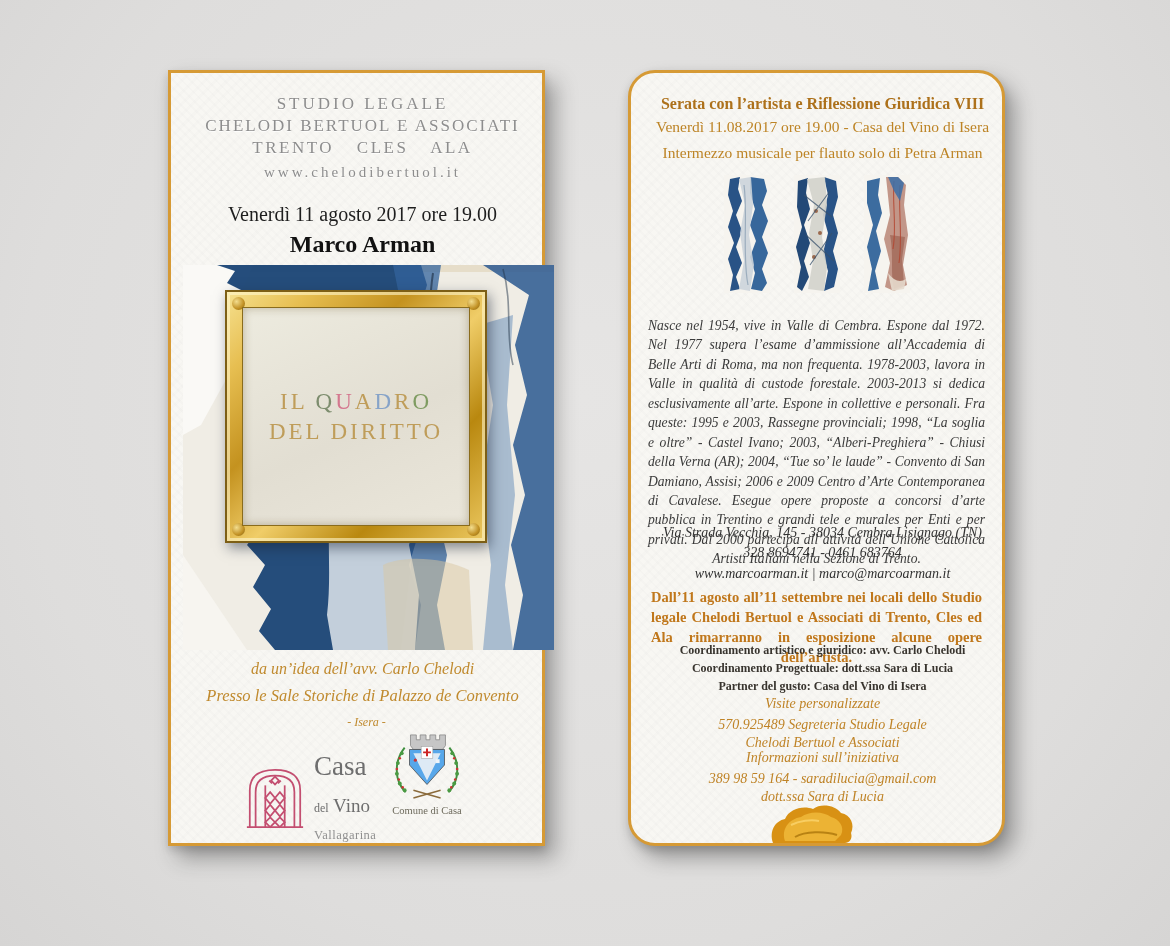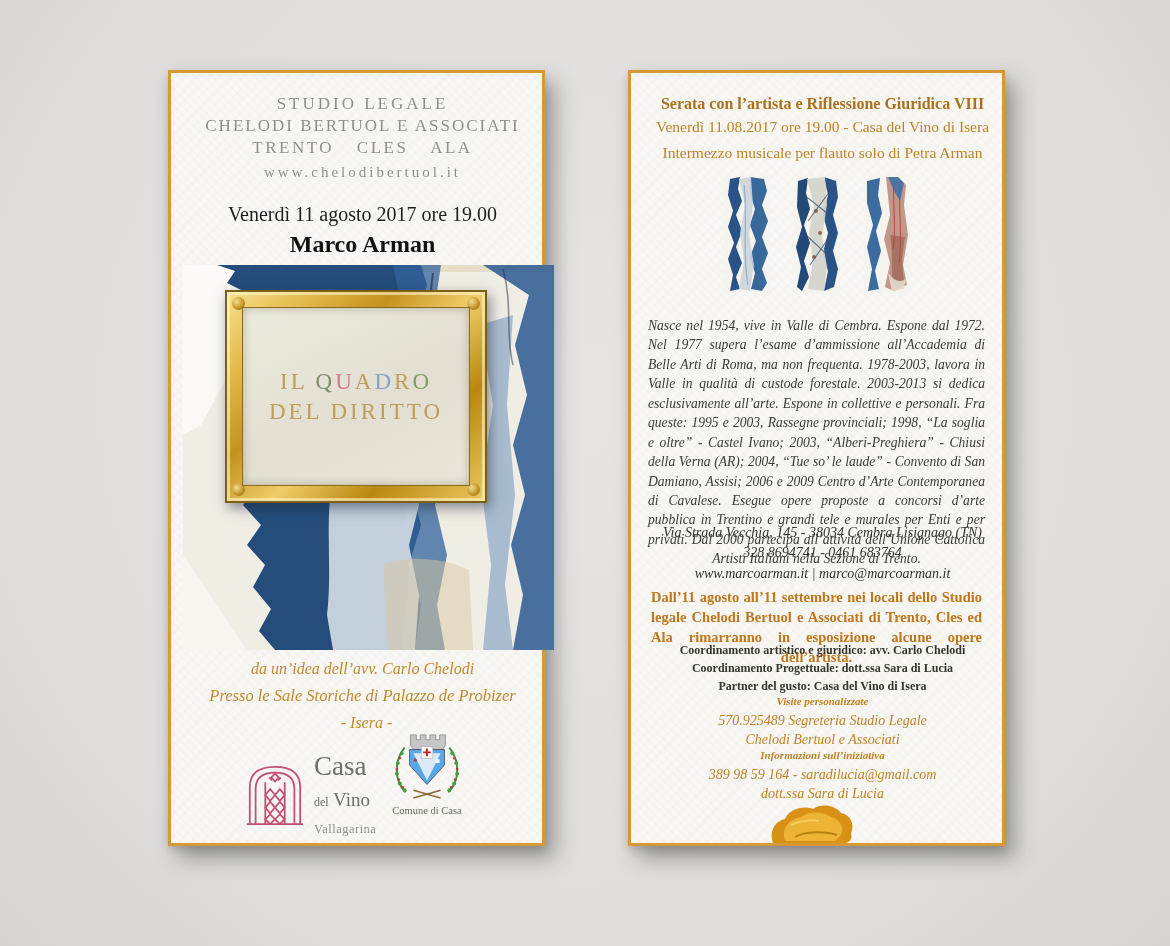--- a/index.html
+++ b/index.html
@@ -11,81 +11,81 @@
   }
   .panel{
     position:absolute;top:70px;width:371px;height:770px;
     background:#f8f7f3;
     background-image:repeating-linear-gradient(45deg, rgba(120,120,130,0.025) 0 2px, rgba(255,255,255,0) 2px 6px),
                      repeating-linear-gradient(-45deg, rgba(120,120,130,0.02) 0 3px, rgba(255,255,255,0) 3px 8px);
     border:3px solid #d69a35;
     box-shadow:10px 12px 20px rgba(40,40,40,.38), 0 4px 8px rgba(0,0,0,.15);
   }
   #panel-left{left:168px;}
-  #panel-right{left:628px;}
+  #panel-right{left:628px;border-radius:27px;}
   .abs{position:absolute;left:0;right:0;text-align:center;padding-left:12px;}
 
   
   .firm{top:20px;color:#8d8d8d;line-height:22px;text-shadow:0 1px 0 rgba(255,255,255,.85);}
   .firm-l1{font-size:17px;letter-spacing:3px;}
   .firm-l2{font-size:17px;letter-spacing:2px;}
   .firm-l3{font-size:17px;letter-spacing:2.5px;word-spacing:16px;}
   .firm-web{font-size:15px;letter-spacing:3px;margin-top:2px;}
   .evt-date{top:130px;font-size:20px;color:#1e1e1e;}
   .evt-artist{top:158px;font-size:24px;font-weight:bold;color:#111;}
 
   .artwork{top:192px;left:0;width:371px;height:385px;overflow:hidden;}
   .artwork svg{display:block;}
   .frame{
-    position:absolute;left:54px;top:25px;width:262px;height:213px;box-sizing:border-box;
+    position:absolute;left:54px;top:25px;width:262px;height:253px;box-sizing:border-box;
     background:linear-gradient(135deg,#f6e190 0%,#e7bf52 16%,#c4921f 36%,#f0cd68 54%,#b9880f 74%,#ecc860 100%);
     border:2px solid #7d5f16;
     box-shadow:3px 5px 12px rgba(25,35,55,.5), inset 0 0 0 3px rgba(255,246,205,.6);
   }
   .frame-inner{
     position:absolute;inset:15px;
     background:linear-gradient(155deg,#edebdf 0%,#e2ded2 55%,#eae6da 100%);
     border:1px solid #8a6c1c;
     box-shadow:inset 0 0 10px rgba(90,70,20,.35);
     display:flex;flex-direction:column;align-items:center;justify-content:center;gap:4px;
   }
   .frame-rosette{position:absolute;width:13px;height:13px;border-radius:50%;
     background:radial-gradient(circle at 35% 35%, #f3dd8d, #c19023 60%, #7d5f16);}
   .fr-tl{left:5px;top:5px}.fr-tr{right:5px;top:5px}.fr-bl{left:5px;bottom:5px}.fr-br{right:5px;bottom:5px}
   .art-title{font-size:23px;letter-spacing:3px;color:#bf9d5a;white-space:pre;}
 
   .credits{top:582px;line-height:27px;font-style:italic;color:#c08a2e;}
   .credit-idea{font-size:16px;}
   .credit-venue{font-size:16.5px;}
-  .credit-town{font-size:16px;margin-left:8px;}
+  .credit-town{font-size:12px;margin-left:8px;}
 
   .casa-logo{position:absolute;left:74px;top:680px;display:flex;align-items:center;gap:9px;}
   .casa-text{color:#6e6e6e;line-height:1;text-align:left;}
   .casa-l1{font-size:27px;}
-  .casa-l2{font-size:19px;margin-top:10px;}
+  .casa-l2{font-size:19px;margin-top:16px;}
   .casa-l2 .small{font-size:12px;}
   .casa-l3{font-size:12.5px;color:#8f8f8f;letter-spacing:.5px;margin-top:14px;}
   .comune-logo{position:absolute;left:218px;top:659px;width:76px;text-align:center;}
   .comune-caption{font-size:10.5px;color:#6d6a5c;margin-top:1px;}
 
   
   .rp-title{top:22px;font-size:16px;font-weight:bold;color:#ad711b;}
   .rp-sub{top:45px;font-size:15.5px;color:#bd8426;}
   .rp-music{top:71px;font-size:15.5px;color:#bd8426;}
   .thumbs{position:absolute;top:102px;left:0;right:0;display:flex;justify-content:center;gap:24px;}
   .bio{position:absolute;top:243px;left:17px;width:337px;font-style:italic;font-size:13.6px;
        line-height:1.43;color:#3a3a3a;text-align:justify;text-align-last:center;}
   .contact{top:450px;font-style:italic;font-size:14px;color:#323232;line-height:1.45;}
   .notice{position:absolute;top:514px;left:20px;width:331px;font-weight:bold;font-size:14.5px;
           color:#c0771b;line-height:1.38;text-align:justify;text-align-last:center;}
   .coord{top:568px;font-weight:bold;font-size:12px;color:#38342e;line-height:1.5;}
   .gold-block{font-style:italic;color:#bf8326;line-height:1.25;}
   .visits{top:622px;}
   .info{top:676px;}
-  .gb-title{font-weight:bold;font-size:11px;margin-bottom:3px;}
+  .gb-title{font-weight:normal;font-size:14px;margin-bottom:3px;}
   .gb-line{font-size:14px;line-height:1.35;}
   .blob{position:absolute;bottom:0;left:134px;width:92px;height:42px;}
 </style>
 </head>
 <body>
 
 <div>
 
   <div class="panel" id="panel-left">
 
@@ -123,21 +123,21 @@
         <div class="frame-rosette fr-br"></div>
         <div class="frame-inner">
           <div class="art-title"><span style="color: rgb(191, 157, 90);">I</span><span style="color: rgb(191, 157, 90);">L</span><span> </span><span style="color: rgb(125, 141, 110);">Q</span><span style="color: rgb(212, 120, 143);">U</span><span style="color: rgb(191, 157, 90);">A</span><span style="color: rgb(134, 163, 200);">D</span><span style="color: rgb(191, 157, 90);">R</span><span style="color: rgb(127, 156, 98);">O</span></div>
           <div class="art-title">DEL DIRITTO</div>
         </div>
       </div>
     </div>
 
     <div class="abs credits">
       <div class="credit-idea">da un’idea dell’avv. Carlo Chelodi</div>
-      <div class="credit-venue">Presso le Sale Storiche di Palazzo de Probizer</div>
+      <div class="credit-venue">Presso le Sale Storiche di Palazzo de Convento</div>
       <div class="credit-town">- Isera -</div>
     </div>
 
     <div class="casa-logo">
       <svg width="60" height="64" viewBox="0 0 60 66" fill="none" stroke="#c34e70" stroke-width="1.8">
         <path d="M4,64 V26 Q4,5 30,5 Q56,5 56,26 V64"></path>
         <path d="M1,64 H59"></path>
         <path d="M10,64 V28 Q10,11 30,11 Q50,11 50,28 V64"></path>
         <path d="M20,64 V21"></path>
           <path d="M40,64 V21"></path>

